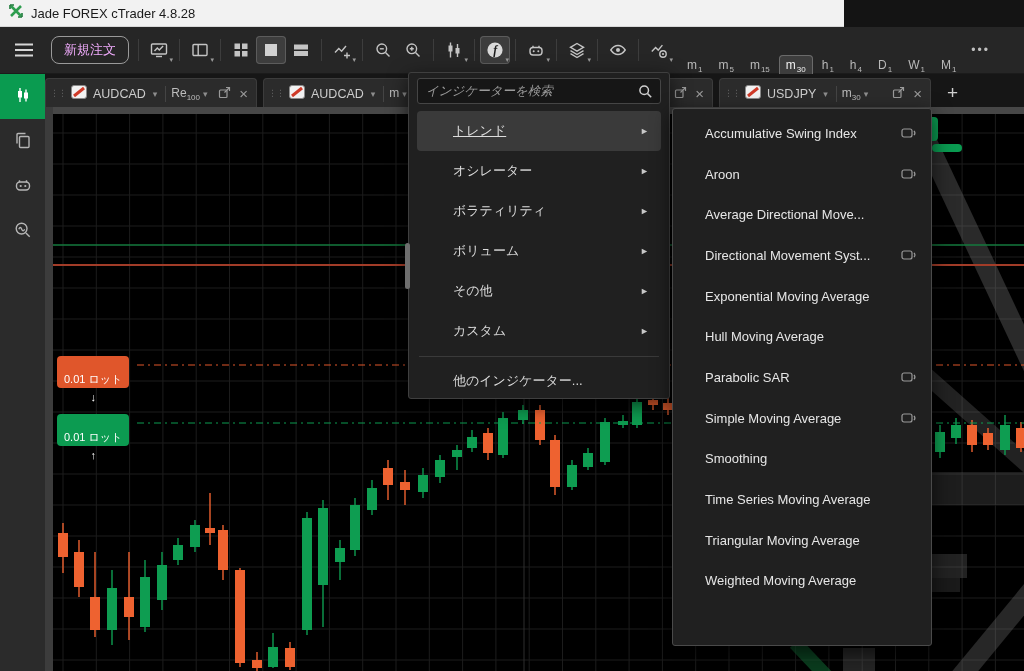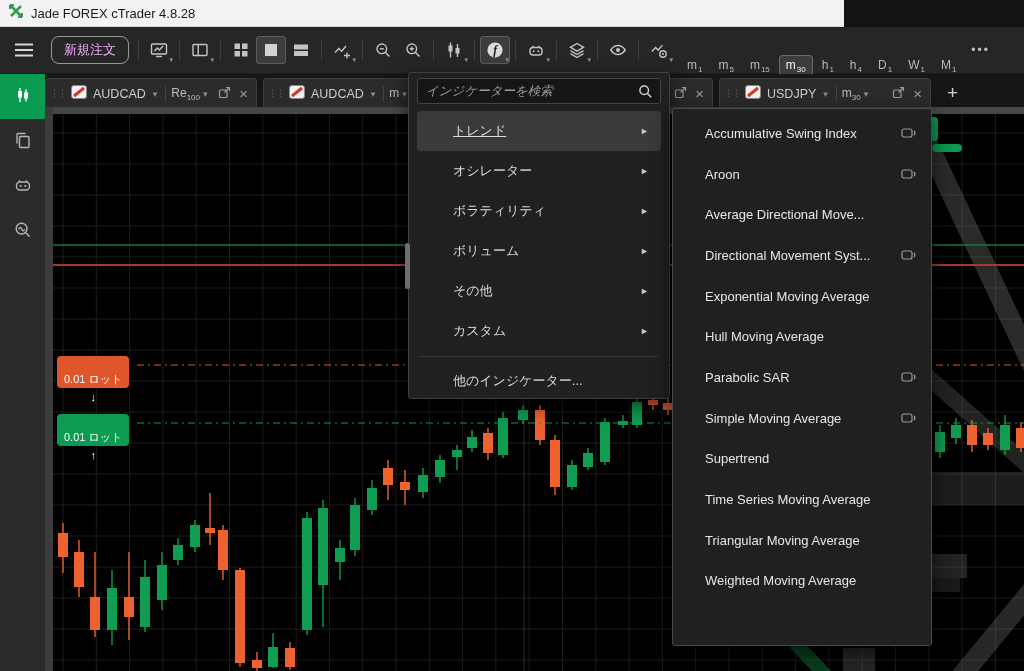--- a/index.html
+++ b/index.html
@@ -624,21 +624,21 @@
           </svg></span>
       </div>
       <div class="sub-item">
         <span>Simple Moving Average</span>
         <span class="vid"><svg width="16" height="14" viewBox="0 0 16 14" fill="none" stroke="#9a9a9a" stroke-width="1.2">
             <rect x="1" y="3" width="10" height="8" rx="2"></rect>
             <path d="M13 4.8a3.4 3.4 0 010 4.4"></path>
           </svg></span>
       </div>
       <div class="sub-item">
-        <span>Supertrend</span>
+        <span>Smoothing</span>
       </div>
       <div class="sub-item">
         <span>Time Series Moving Average</span>
       </div>
       <div class="sub-item">
         <span>Triangular Moving Average</span>
       </div>
       <div class="sub-item">
         <span>Weighted Moving Average</span>
       </div>

